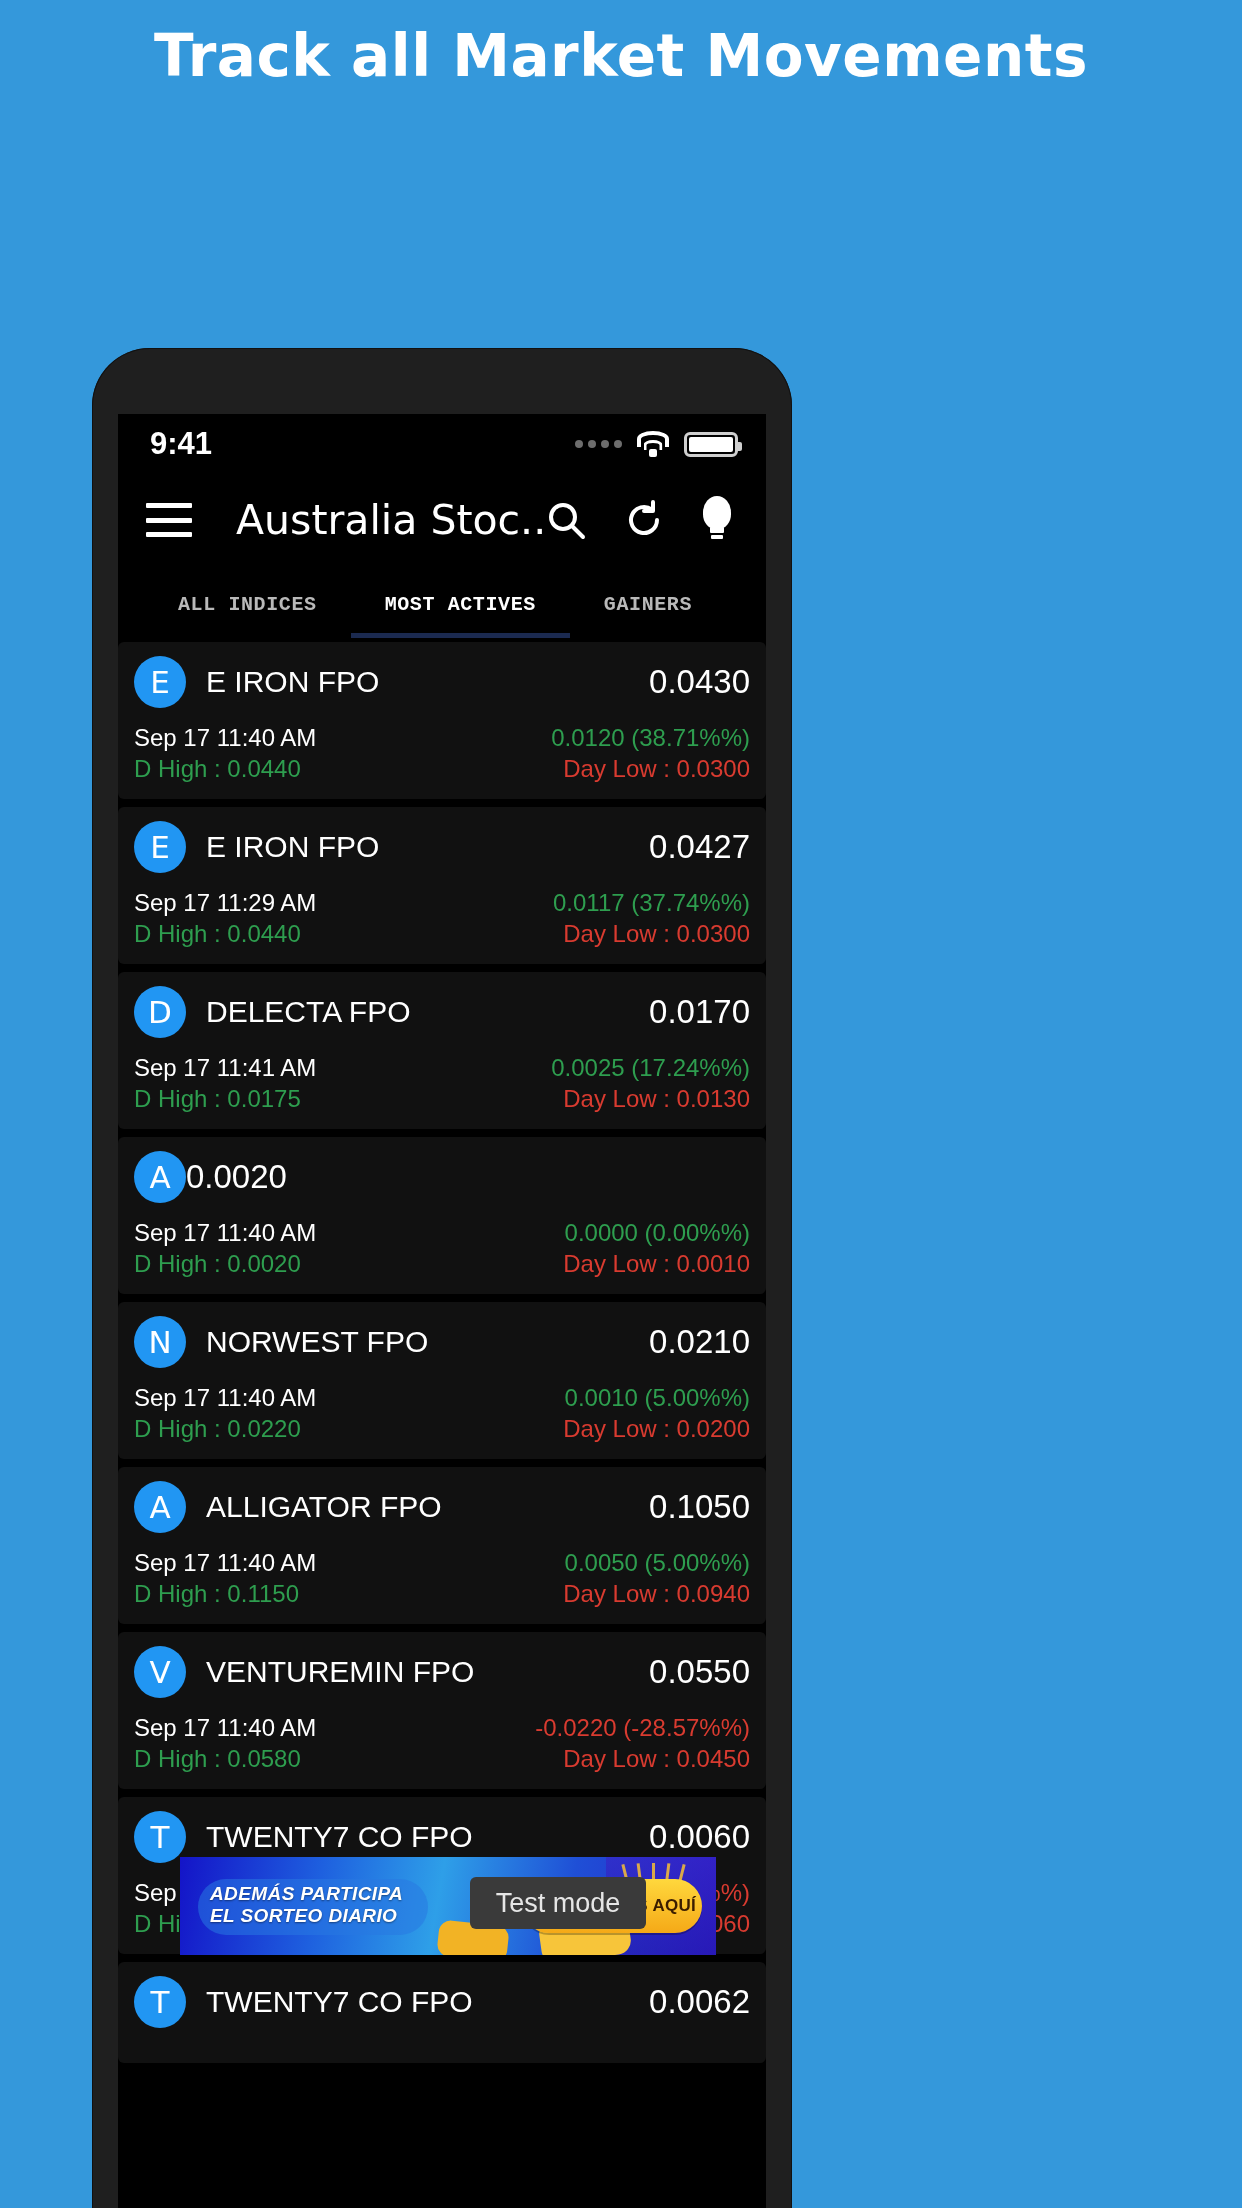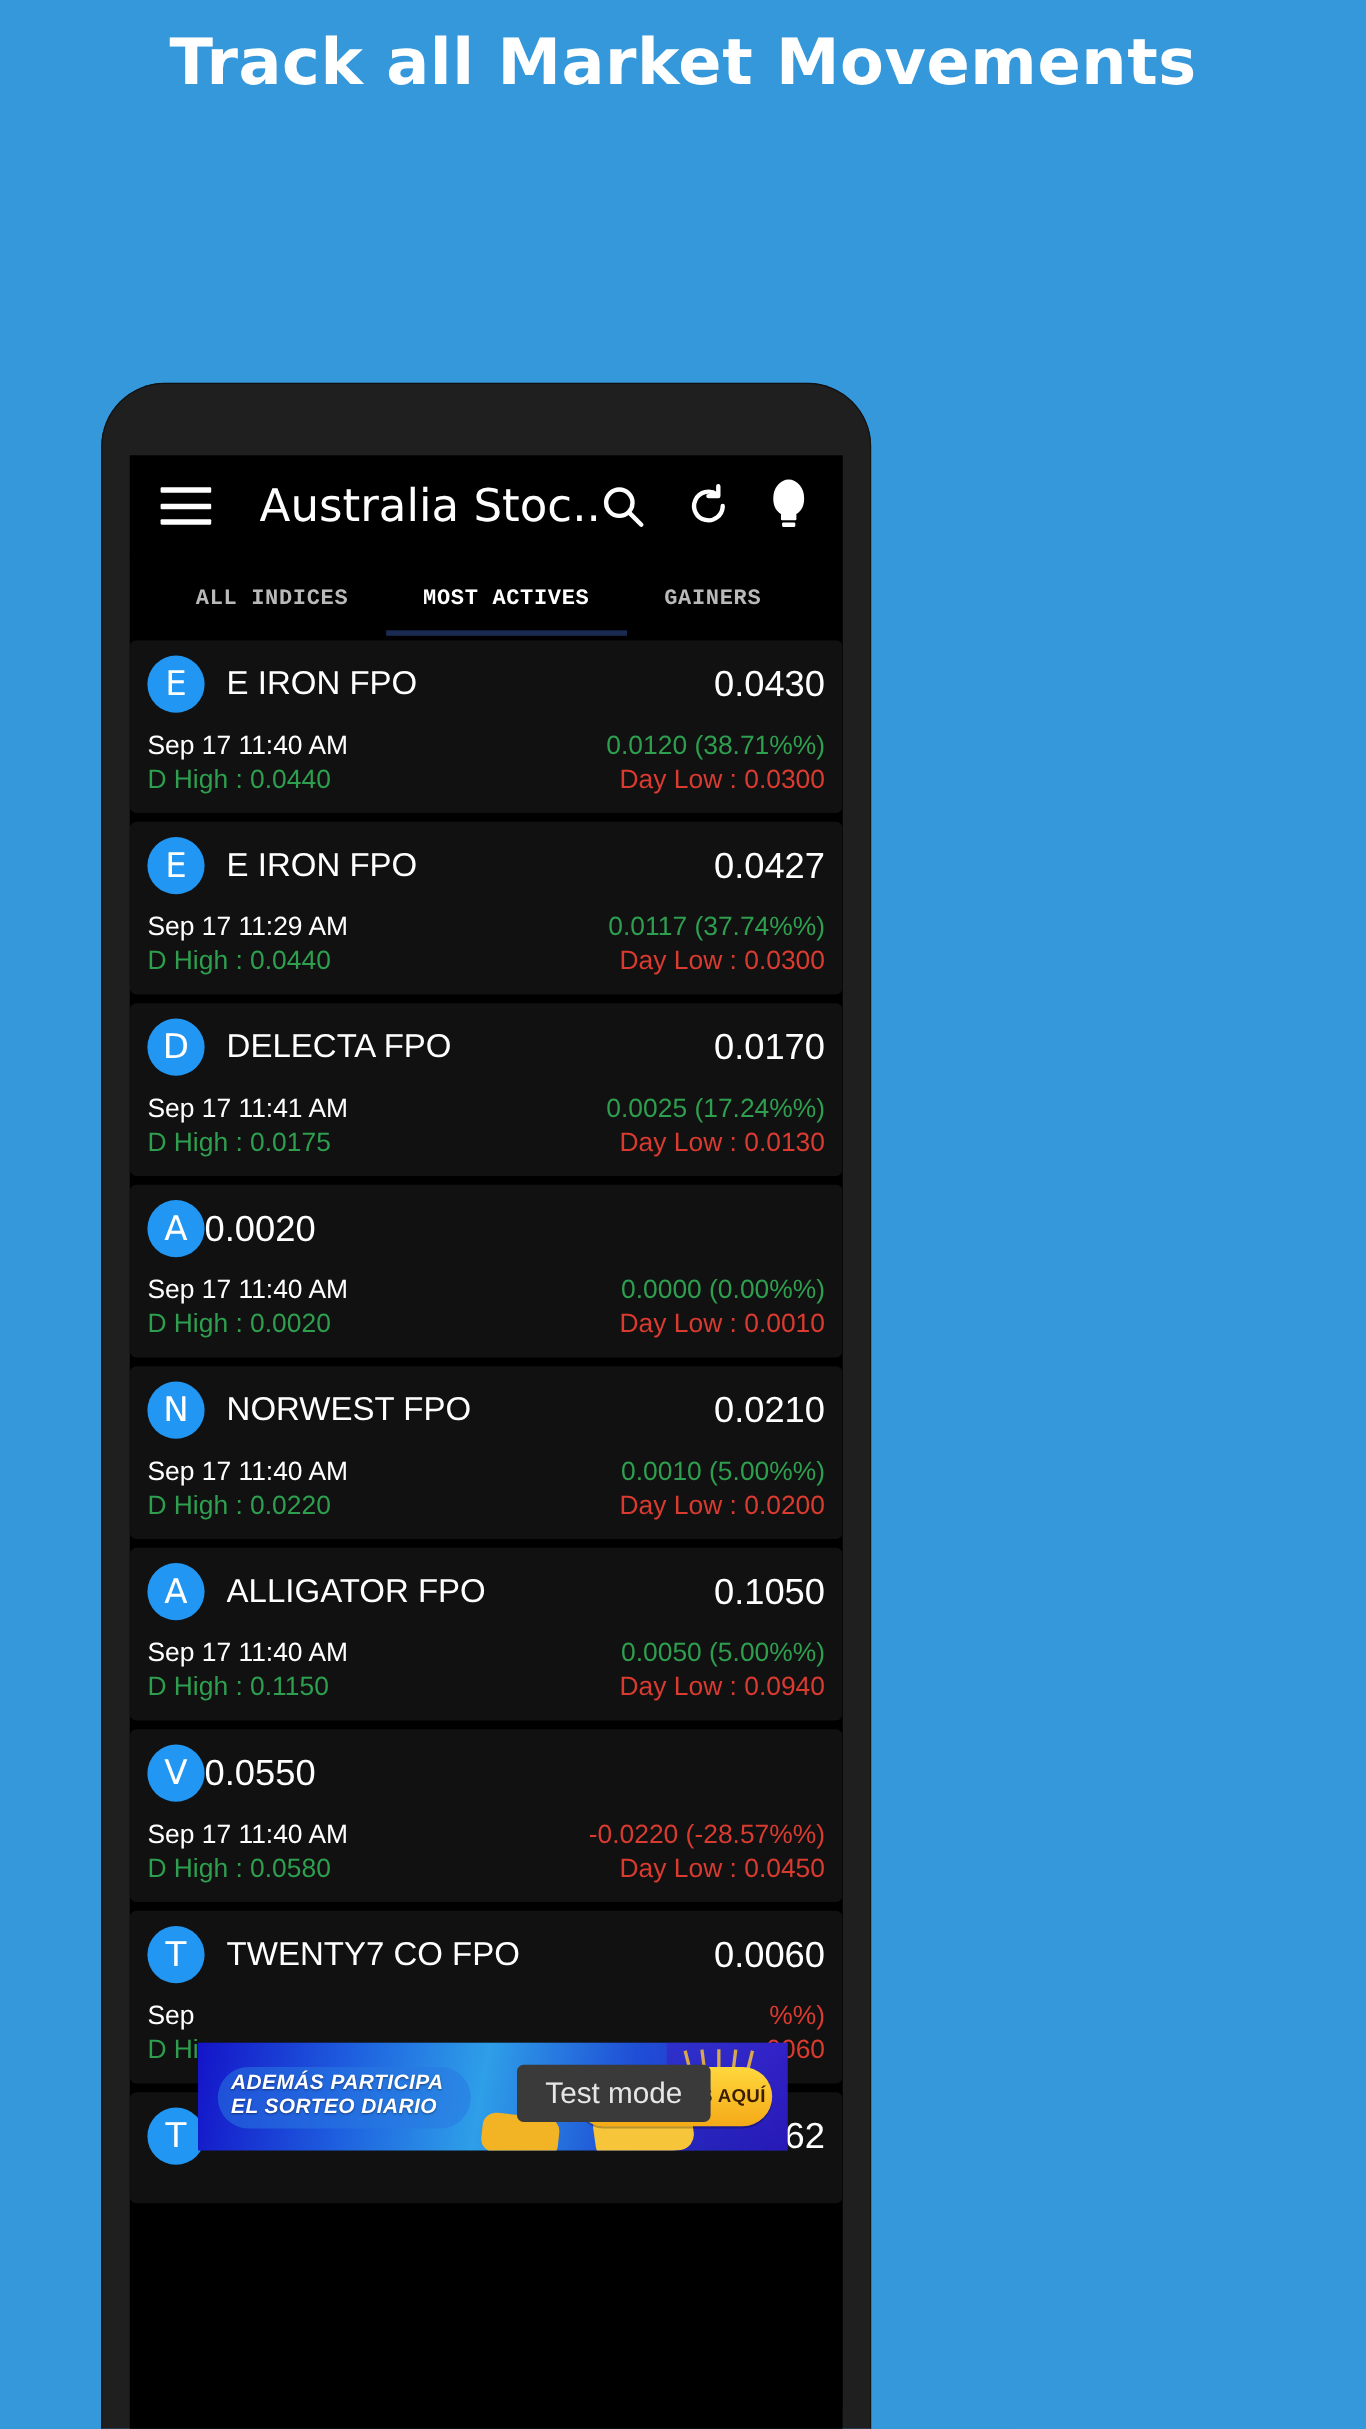--- a/index.html
+++ b/index.html
@@ -256,20 +256,39 @@
   }
 </style>
 </head>
 <body>
 
 <div class="promo-title">Track all Market Movements</div>
 
 <div class="phone">
   <div class="phone-screen">
 
+    <div class="statusbar">
+      <div class="status-time">9:41</div>
+      <div class="status-right">
+        <div class="sig-dots">
+          <i></i>
+            <i></i>
+            <i></i>
+            <i></i>
+        </div>
+        <div class="wifi-ico">
+          <span class="w1"></span>
+            <span class="w2"></span>
+            <span class="w3"></span>
+        </div>
+        <div class="batt">
+            <i></i>
+          </div>
+      </div>
+    </div>
 
     <div class="appbar">
       <div class="hamburger">
         <i></i>
           <i></i>
           <i></i>
       </div>
       <div class="appbar-title">Australia Stoc...</div>
       <div class="appbar-actions">
         <div class="icon-btn">
@@ -399,20 +418,21 @@
             </div>
             <div class="col-r">
               <div class="chg up">0.0050 (5.00%%)</div>
               <div class="daylow">Day Low : 0.0940</div>
             </div>
           </div>
         </div>
         <div class="card">
           <div class="card-top">
             <div class="avatar">V</div>
+            <div class="sym-name">VENTUREMIN FPO</div>
             <div class="price">0.0550</div>
           </div>
           <div class="card-bottom">
             <div class="col-l">
               <div class="time">Sep 17 11:40 AM</div>
               <div class="dhigh">D High : 0.0580</div>
             </div>
             <div class="col-r">
               <div class="chg down">-0.0220 (-28.57%%)</div>
               <div class="daylow">Day Low : 0.0450</div>

